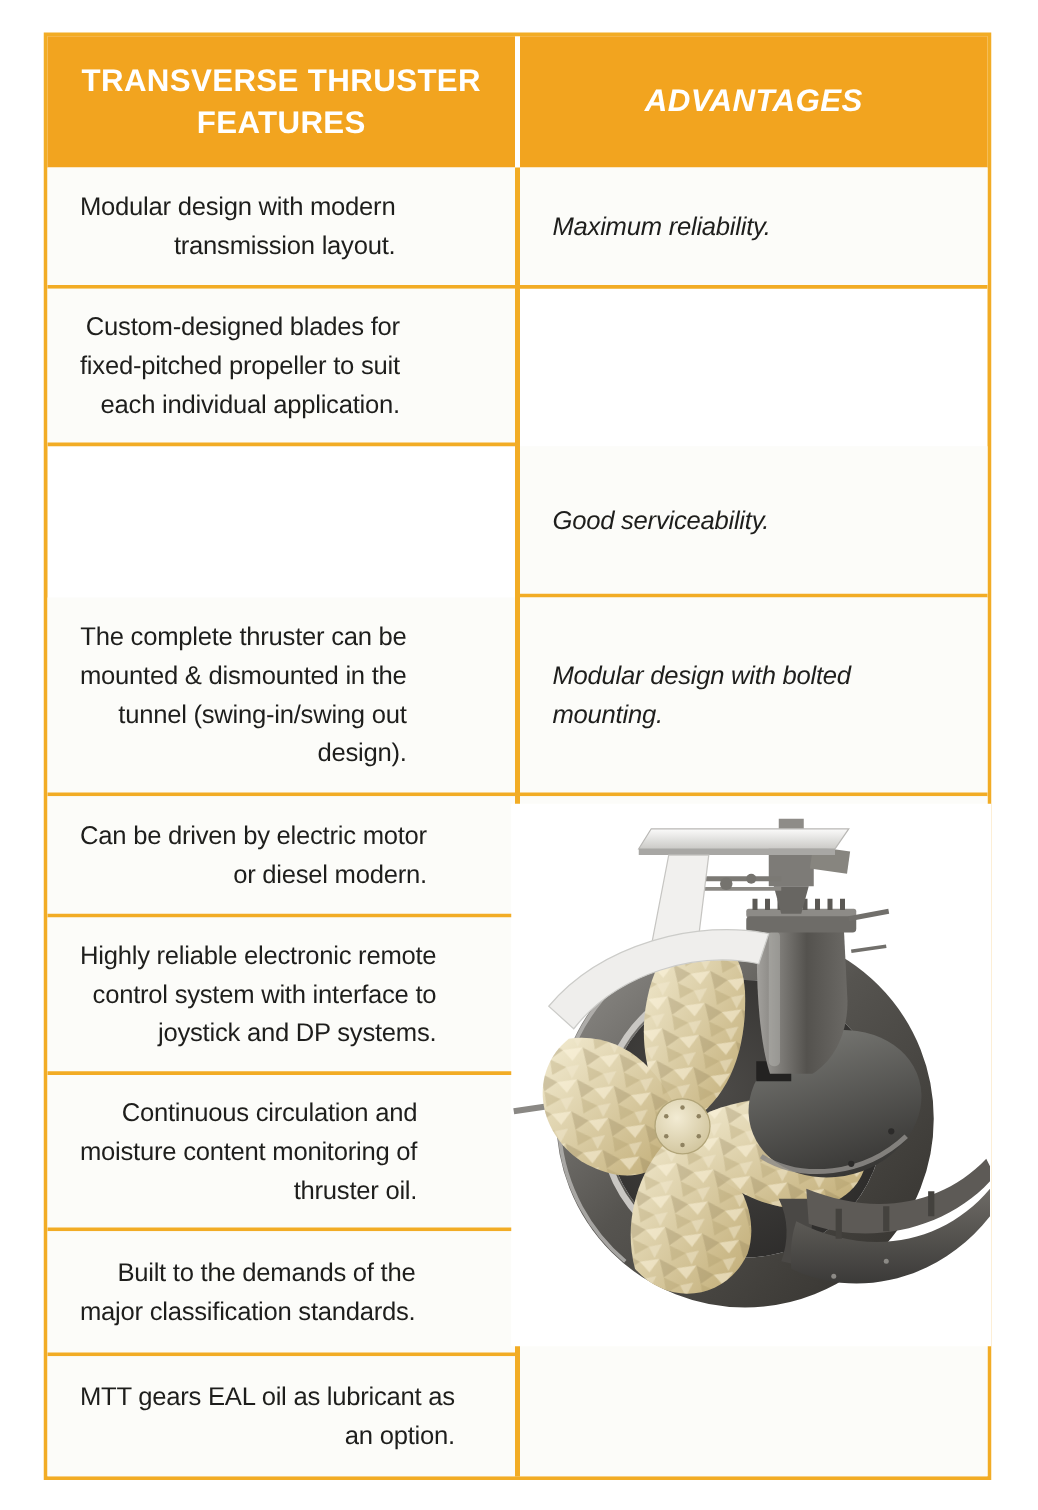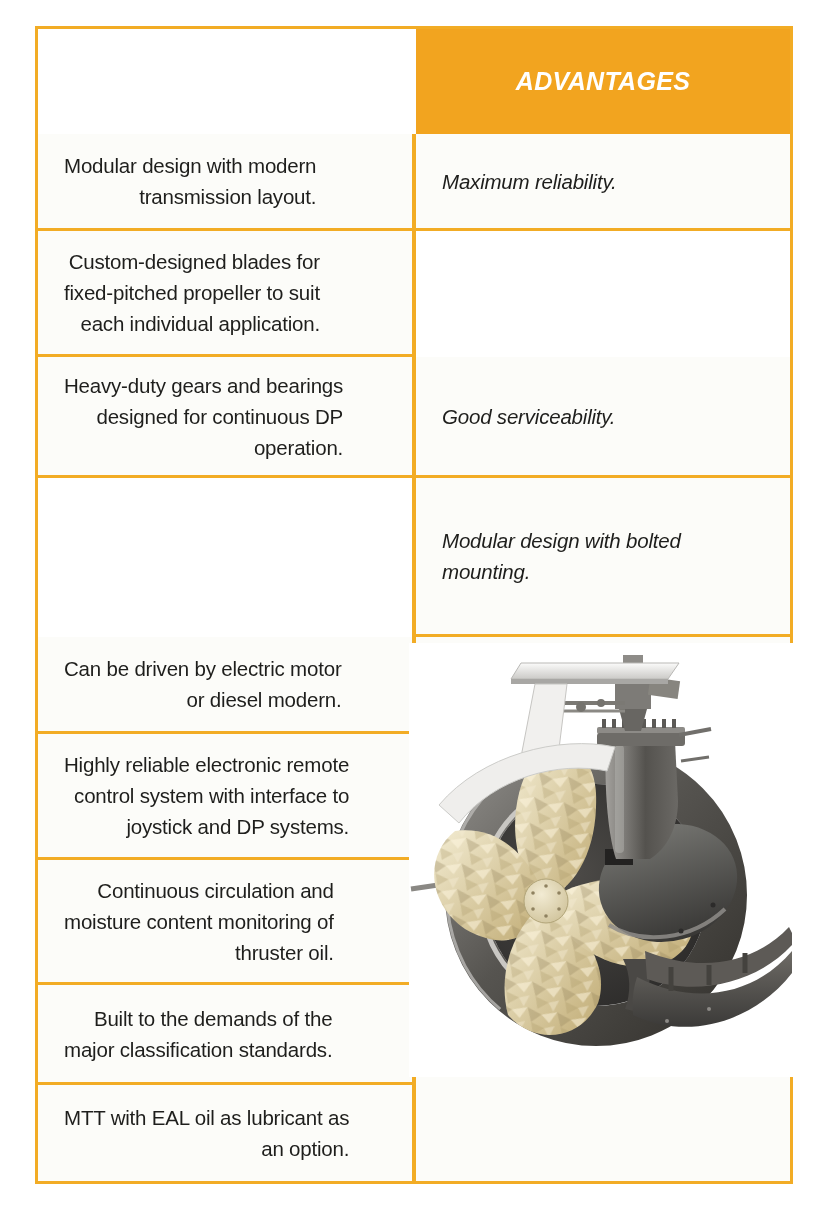--- a/index.html
+++ b/index.html
@@ -55,37 +55,40 @@
     width:384px;height:434px;
     background:#ffffff;
   }
   .render svg{width:100%;height:100%;display:block;}
 </style>
 </head>
 <body>
 
 <div class="tbl">
 
+  <div class="th c1"><span>TRANSVERSE THRUSTER
+FEATURES</span></div>
   <div class="th c3"><span>ADVANTAGES</span></div>
 
   <div class="divider"></div>
 
   <div class="td bb c1" style="grid-row:2">Modular design with modern
 transmission layout.</div>
   <div class="td bb c3" style="grid-row:2">Maximum reliability.</div>
 
   <div class="td bb c1" style="grid-row:3">Custom-designed blades for
 fixed-pitched propeller to suit
 each individual application.</div>
 
-  <div class="td bb c1" style="grid-row:4">Heavy-duty gears and bearings
-designed for continuous DP
-operation.</div>
   <div class="td bb c3" style="grid-row:4">Good serviceability.</div>
 
+  <div class="td bb c1" style="grid-row:5">The complete thruster can be
+mounted &amp; dismounted in the
+tunnel (swing-in/swing out
+design).</div>
   <div class="td bb c3" style="grid-row:5">Modular design with bolted
 mounting.</div>
 
   <div class="td bb c1" style="grid-row:6">Can be driven by electric motor
 or diesel modern.</div>
 
   <div class="img-cell">
     <div class="render">
       <svg viewBox="0 0 384 434">
         <defs>
@@ -220,16 +223,16 @@
   </div>
 
   <div class="td bb c1" style="grid-row:7">Highly reliable electronic remote
 control system with interface to
 joystick and DP systems.</div>
   <div class="td bb c1" style="grid-row:8">Continuous circulation and
 moisture content monitoring of
 thruster oil.</div>
   <div class="td bb c1" style="grid-row:9">Built to the demands of the
 major classification standards.</div>
-  <div class="td c1" style="grid-row:10">MTT with EAL oil as lubricant as
+  <div class="td c1" style="grid-row:10">MTT gears EAL oil as lubricant as
 an option.</div>
 
 </div>
 
 </body></html>

